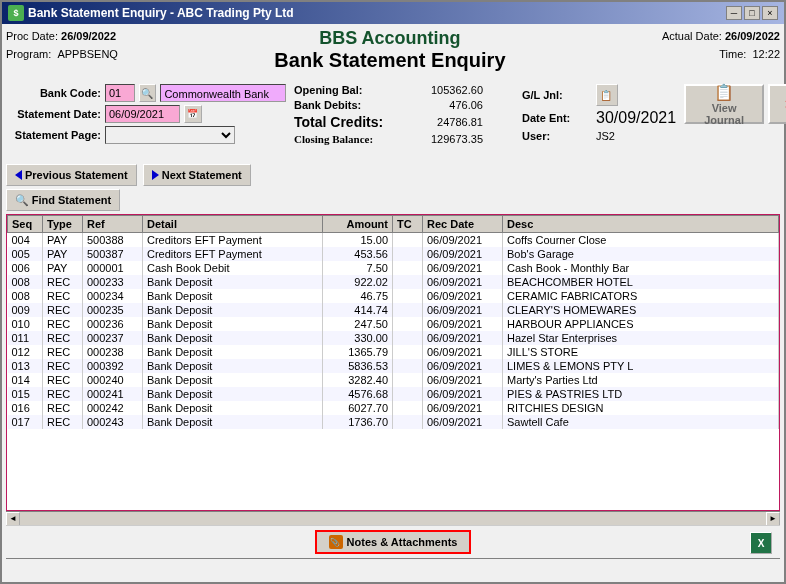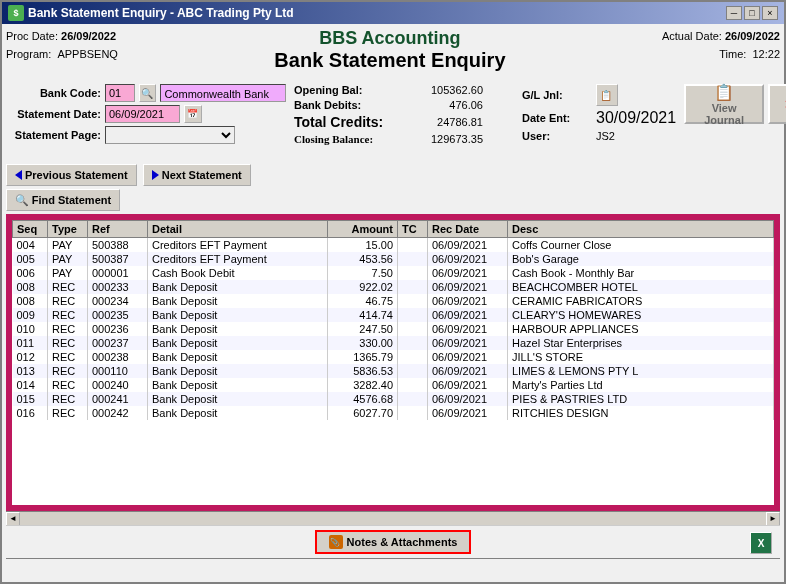--- a/index.html
+++ b/index.html
@@ -234,21 +234,21 @@
       justify-content: center;
     }
     .close-x {
       color: red;
       font-size: 16px;
       font-weight: bold;
     }
     .table-section {
       flex: 1;
       overflow: hidden;
-      border: 6px solid #be185d;
+      border: 1px solid #be185d;
       background: white;
     }
     .data-table {
       width: 100%;
       border-collapse: collapse;
       font-size: 11px;
     }
     .data-table th {
       background: #d4d0c8;
       border: 1px solid #808080;
@@ -574,21 +574,21 @@
       <td>000238</td>
       <td>Bank Deposit</td>
       <td class="amount">1365.79</td>
       <td></td>
       <td>06/09/2021</td>
       <td>JILL'S STORE</td>
     </tr>
               <tr>
       <td>013</td>
       <td>REC</td>
-      <td>000110</td>
+      <td>000392</td>
       <td>Bank Deposit</td>
       <td class="amount">5836.53</td>
       <td></td>
       <td>06/09/2021</td>
       <td>LIMES &amp; LEMONS PTY L</td>
     </tr>
               <tr>
       <td>014</td>
       <td>REC</td>
       <td>000240</td>
@@ -610,20 +610,30 @@
     </tr>
               <tr>
       <td>016</td>
       <td>REC</td>
       <td>000242</td>
       <td>Bank Deposit</td>
       <td class="amount">6027.70</td>
       <td></td>
       <td>06/09/2021</td>
       <td>RITCHIES DESIGN</td>
+    </tr>
+              <tr>
+      <td>017</td>
+      <td>REC</td>
+      <td>000243</td>
+      <td>Bank Deposit</td>
+      <td class="amount">1736.70</td>
+      <td></td>
+      <td>06/09/2021</td>
+      <td>Sawtell Cafe</td>
     </tr>
             </tbody>
         </table>
       </div>
     </div>
 
     <div class="scrollbar-h">
       <button class="scroll-left">◄</button>
       <div class="scroll-track"></div>
       <button class="scroll-right">►</button>

